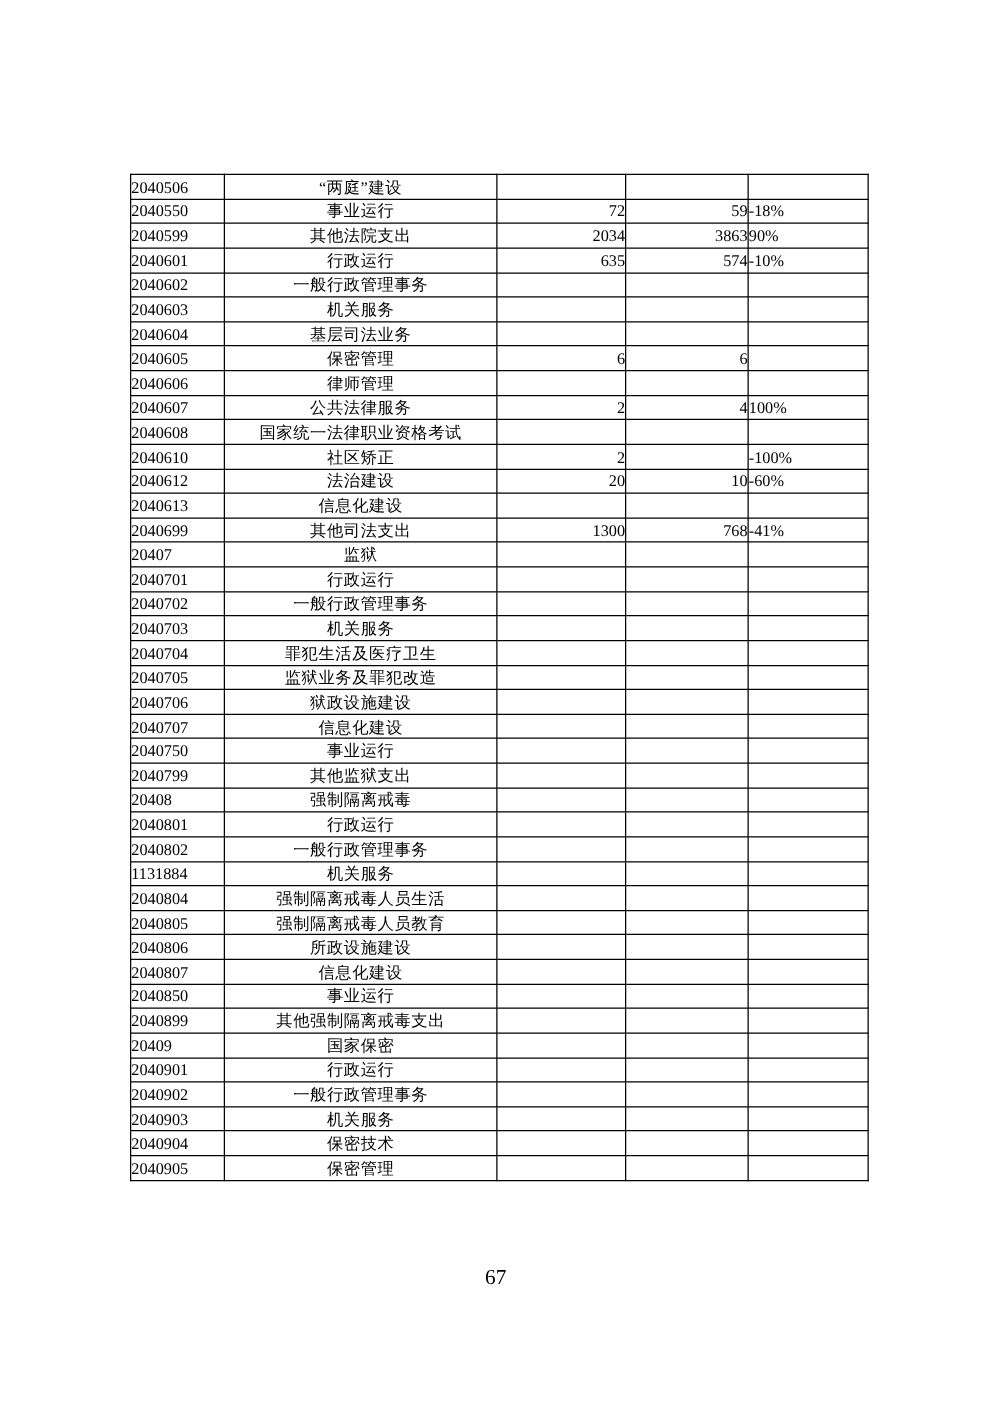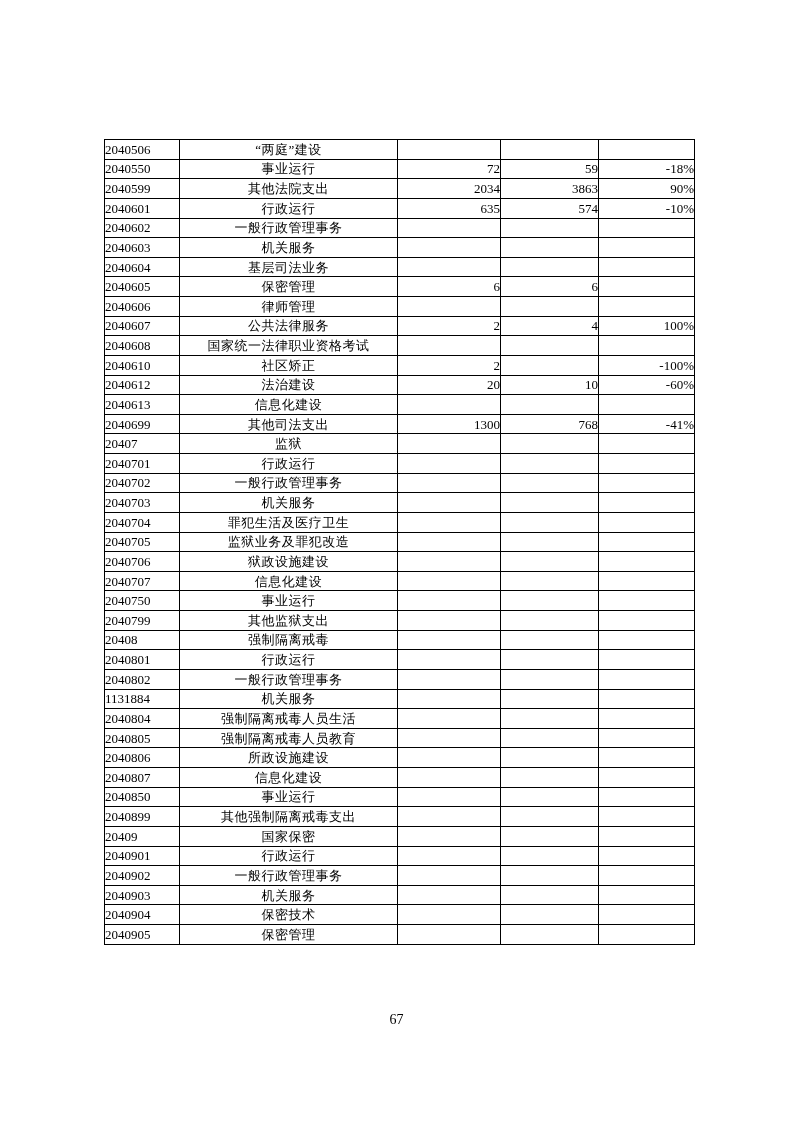--- a/index.html
+++ b/index.html
@@ -32,28 +32,28 @@
     font-size: 13px;
     line-height: 1;
     padding: 0;
     white-space: nowrap;
     overflow: hidden;
     vertical-align: middle;
   }
   td.cell-code   { padding-left: 10px; text-align: left; margin-top: 41px; }
   td.cell-name   { padding-left: 15px; text-align: center; letter-spacing: 0.5px; }
   td.cell-num    { text-align: right; padding-right: 7px; }
-  td.cell-pct    { text-align: right; padding-right: 5px; }
+  td.cell-pct    { text-align: left; padding-right: 5px; }
   .page-number {
     position: absolute;
     top: 1012px;
     left: 0;
     width: 100%;
     text-align: center;
-    font-size: 14px;
+    font-size: 17px;
   }
 </style>
 </head>
 <body>
 
 <div class="page">
 
   <table class="budget-table">
     <colgroup>
       <col style="width:75px">

